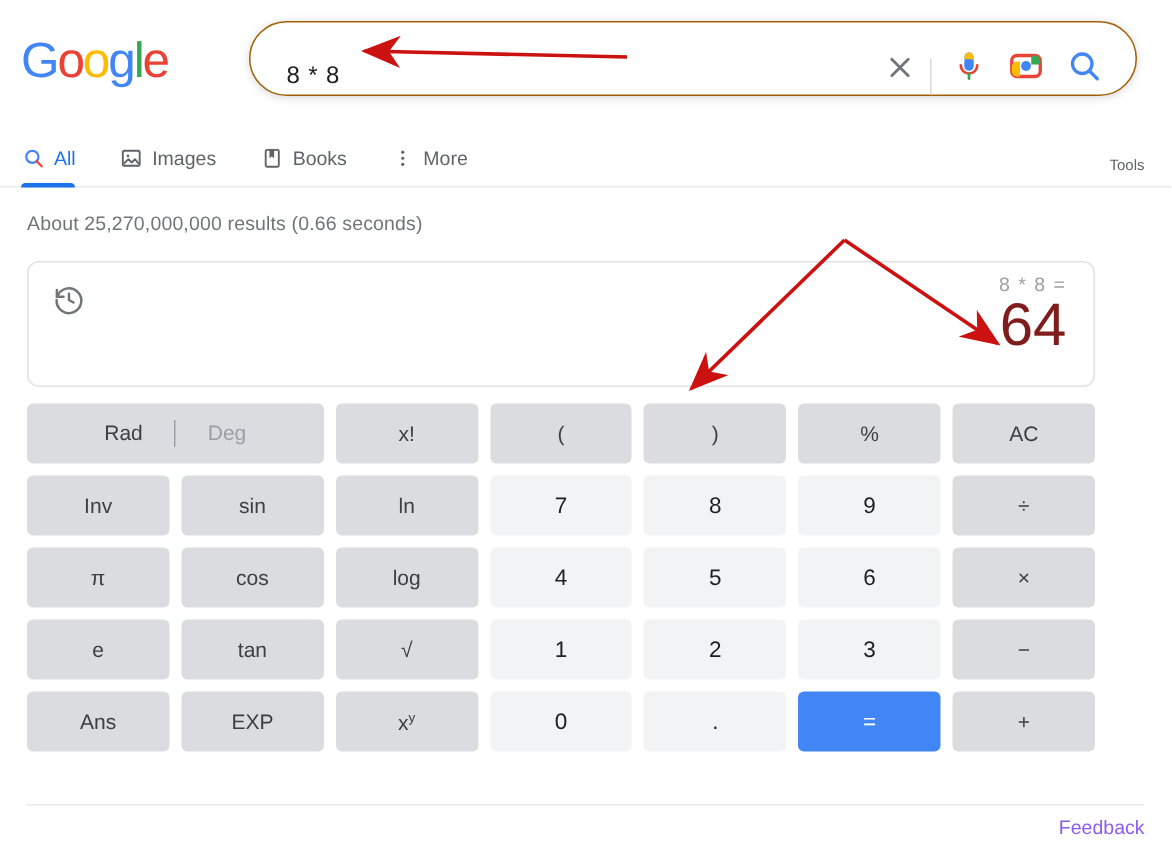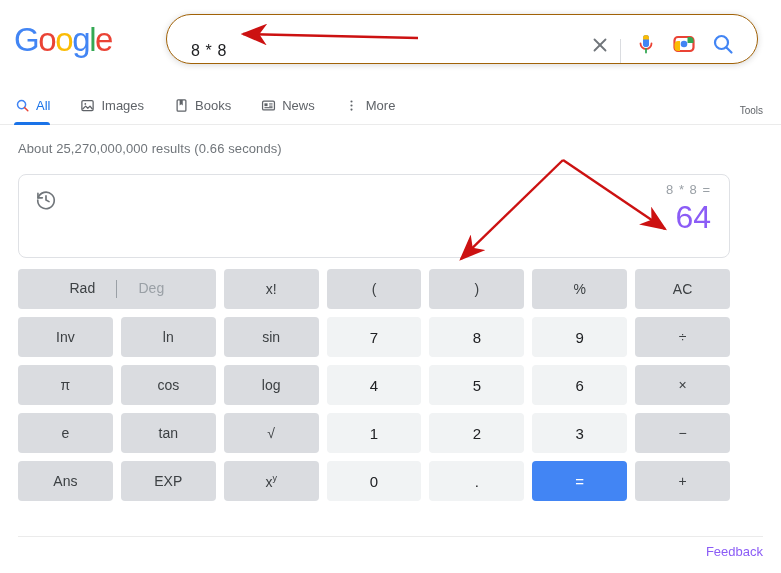--- a/index.html
+++ b/index.html
@@ -141,22 +141,22 @@
     top: 6px;
     text-align: right;
   }
   .expr {
     font-size: 13px;
     color: #9aa0a6;
     letter-spacing: 1px;
     line-height: 18px;
   }
   .result {
-    font-size: 32px;
-    color: #8b5cf6;
+    font-size: 40px;
+    color: #7f1d1d;
     line-height: 36px;
     letter-spacing: 0px;
   }
 
   .keypad {
     margin-top: 11px;
     display: grid;
     grid-template-columns: repeat(7, 1fr);
     gap: 8px;
     width: 712px;
@@ -290,32 +290,20 @@
   <div class="tab">
     <span class="tab-icon">
       <svg width="15" height="15" viewBox="0 0 24 24" fill="none" stroke="#5f6368" stroke-width="2">
         <rect x="5" y="3" width="14" height="18" rx="1.5"></rect>
         <path d="M9 3v9l2.5-2 2.5 2V3" fill="#5f6368" stroke="none"></path>
       </svg>
     </span>
     <span>Books</span>
   </div>
 
-  <div class="tab">
-    <span class="tab-icon">
-      <svg width="15" height="15" viewBox="0 0 24 24" fill="none" stroke="#5f6368" stroke-width="2">
-        <rect x="2.5" y="5" width="19" height="14" rx="2"></rect>
-        <rect x="5.5" y="8.5" width="5" height="4.5" fill="#5f6368" stroke="none"></rect>
-        <line x1="13" y1="9.5" x2="18.5" y2="9.5" stroke-width="1.8"></line>
-        <line x1="13" y1="13" x2="18.5" y2="13" stroke-width="1.8"></line>
-        <line x1="5.5" y1="15.5" x2="18.5" y2="15.5" stroke-width="1.8"></line>
-      </svg>
-    </span>
-    <span>News</span>
-  </div>
 
   <div class="tab">
     <span class="tab-icon">
       <svg width="15" height="15" viewBox="0 0 24 24" fill="#5f6368">
         <circle cx="12" cy="5.5" r="1.7"></circle>
           <circle cx="12" cy="12" r="1.7"></circle>
           <circle cx="12" cy="18.5" r="1.7"></circle>
       </svg>
     </span>
     <span>More</span>
@@ -352,22 +340,22 @@
         <span class="seg off">Deg</span>
       </div>
     </div>
 
   <div class="key">x!</div>
       <div class="key">(</div>
       <div class="key">)</div>
       <div class="key">%</div>
       <div class="key">AC</div>
       <div class="key">Inv</div>
+      <div class="key">sin</div>
       <div class="key">ln</div>
-      <div class="key">sin</div>
       <div class="key num">7</div>
       <div class="key num">8</div>
       <div class="key num">9</div>
       <div class="key">÷</div>
       <div class="key">π</div>
       <div class="key">cos</div>
       <div class="key">log</div>
       <div class="key num">4</div>
       <div class="key num">5</div>
       <div class="key num">6</div>

